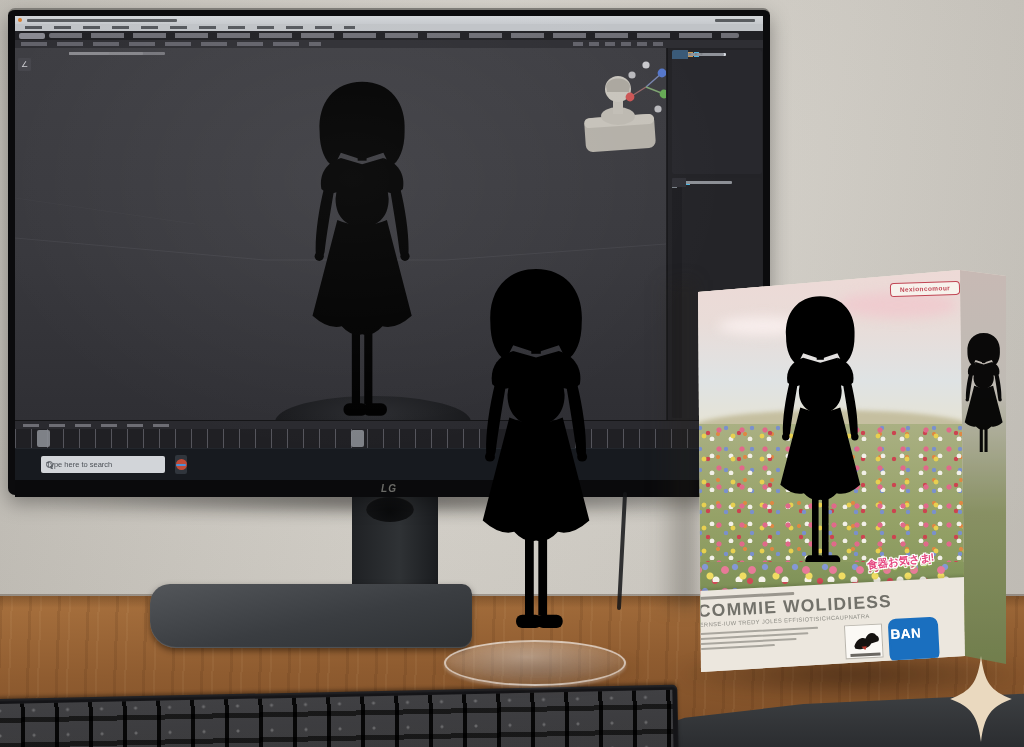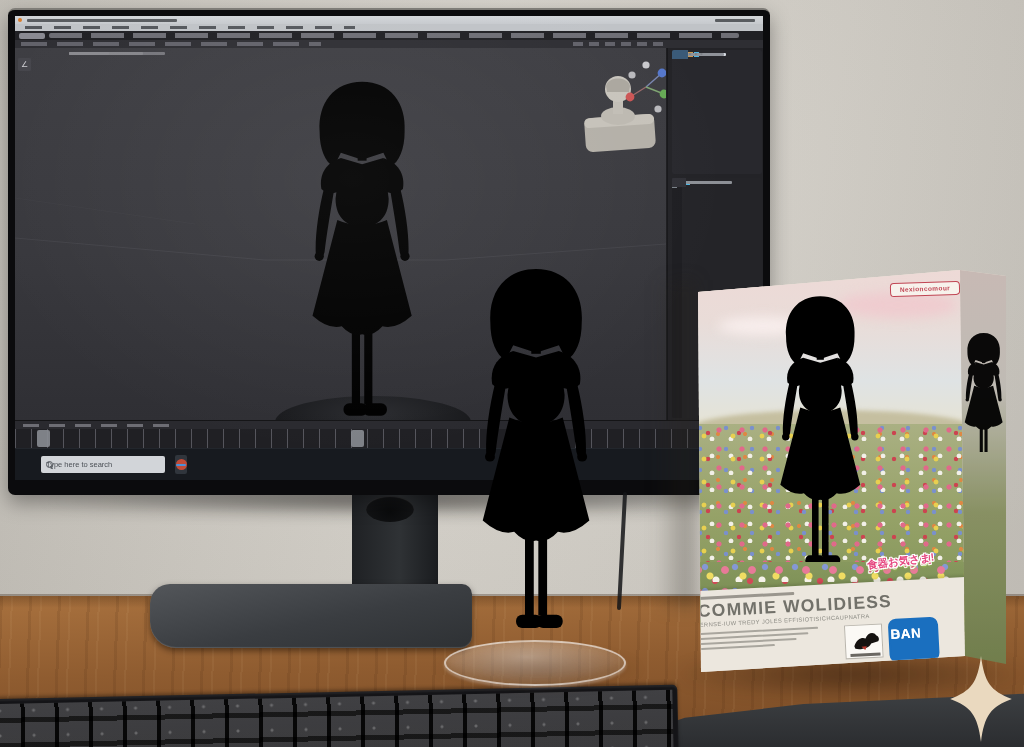--- a/index.html
+++ b/index.html
@@ -572,20 +572,23 @@
           <span class="tb hl-cell">
               <i style="background:#c14b38;border-radius:50%"></i>
               <u></u>
             </span>
         </div>
       </div>
 
       <div class="screen-glow"></div>
     </div>
 
+    <div class="bezel-bottom">
+      <span class="brand">LG</span>
+    </div>
   </div>
 
   <div class="cable z2"></div>
 
   <div class="box-wall-shade z3"></div>
   <div class="box-desk-shadow z3"></div>
   <div class="box z4">
     <div class="face-top"></div>
     <div class="face-front">
       <div class="bf-sky"></div>

